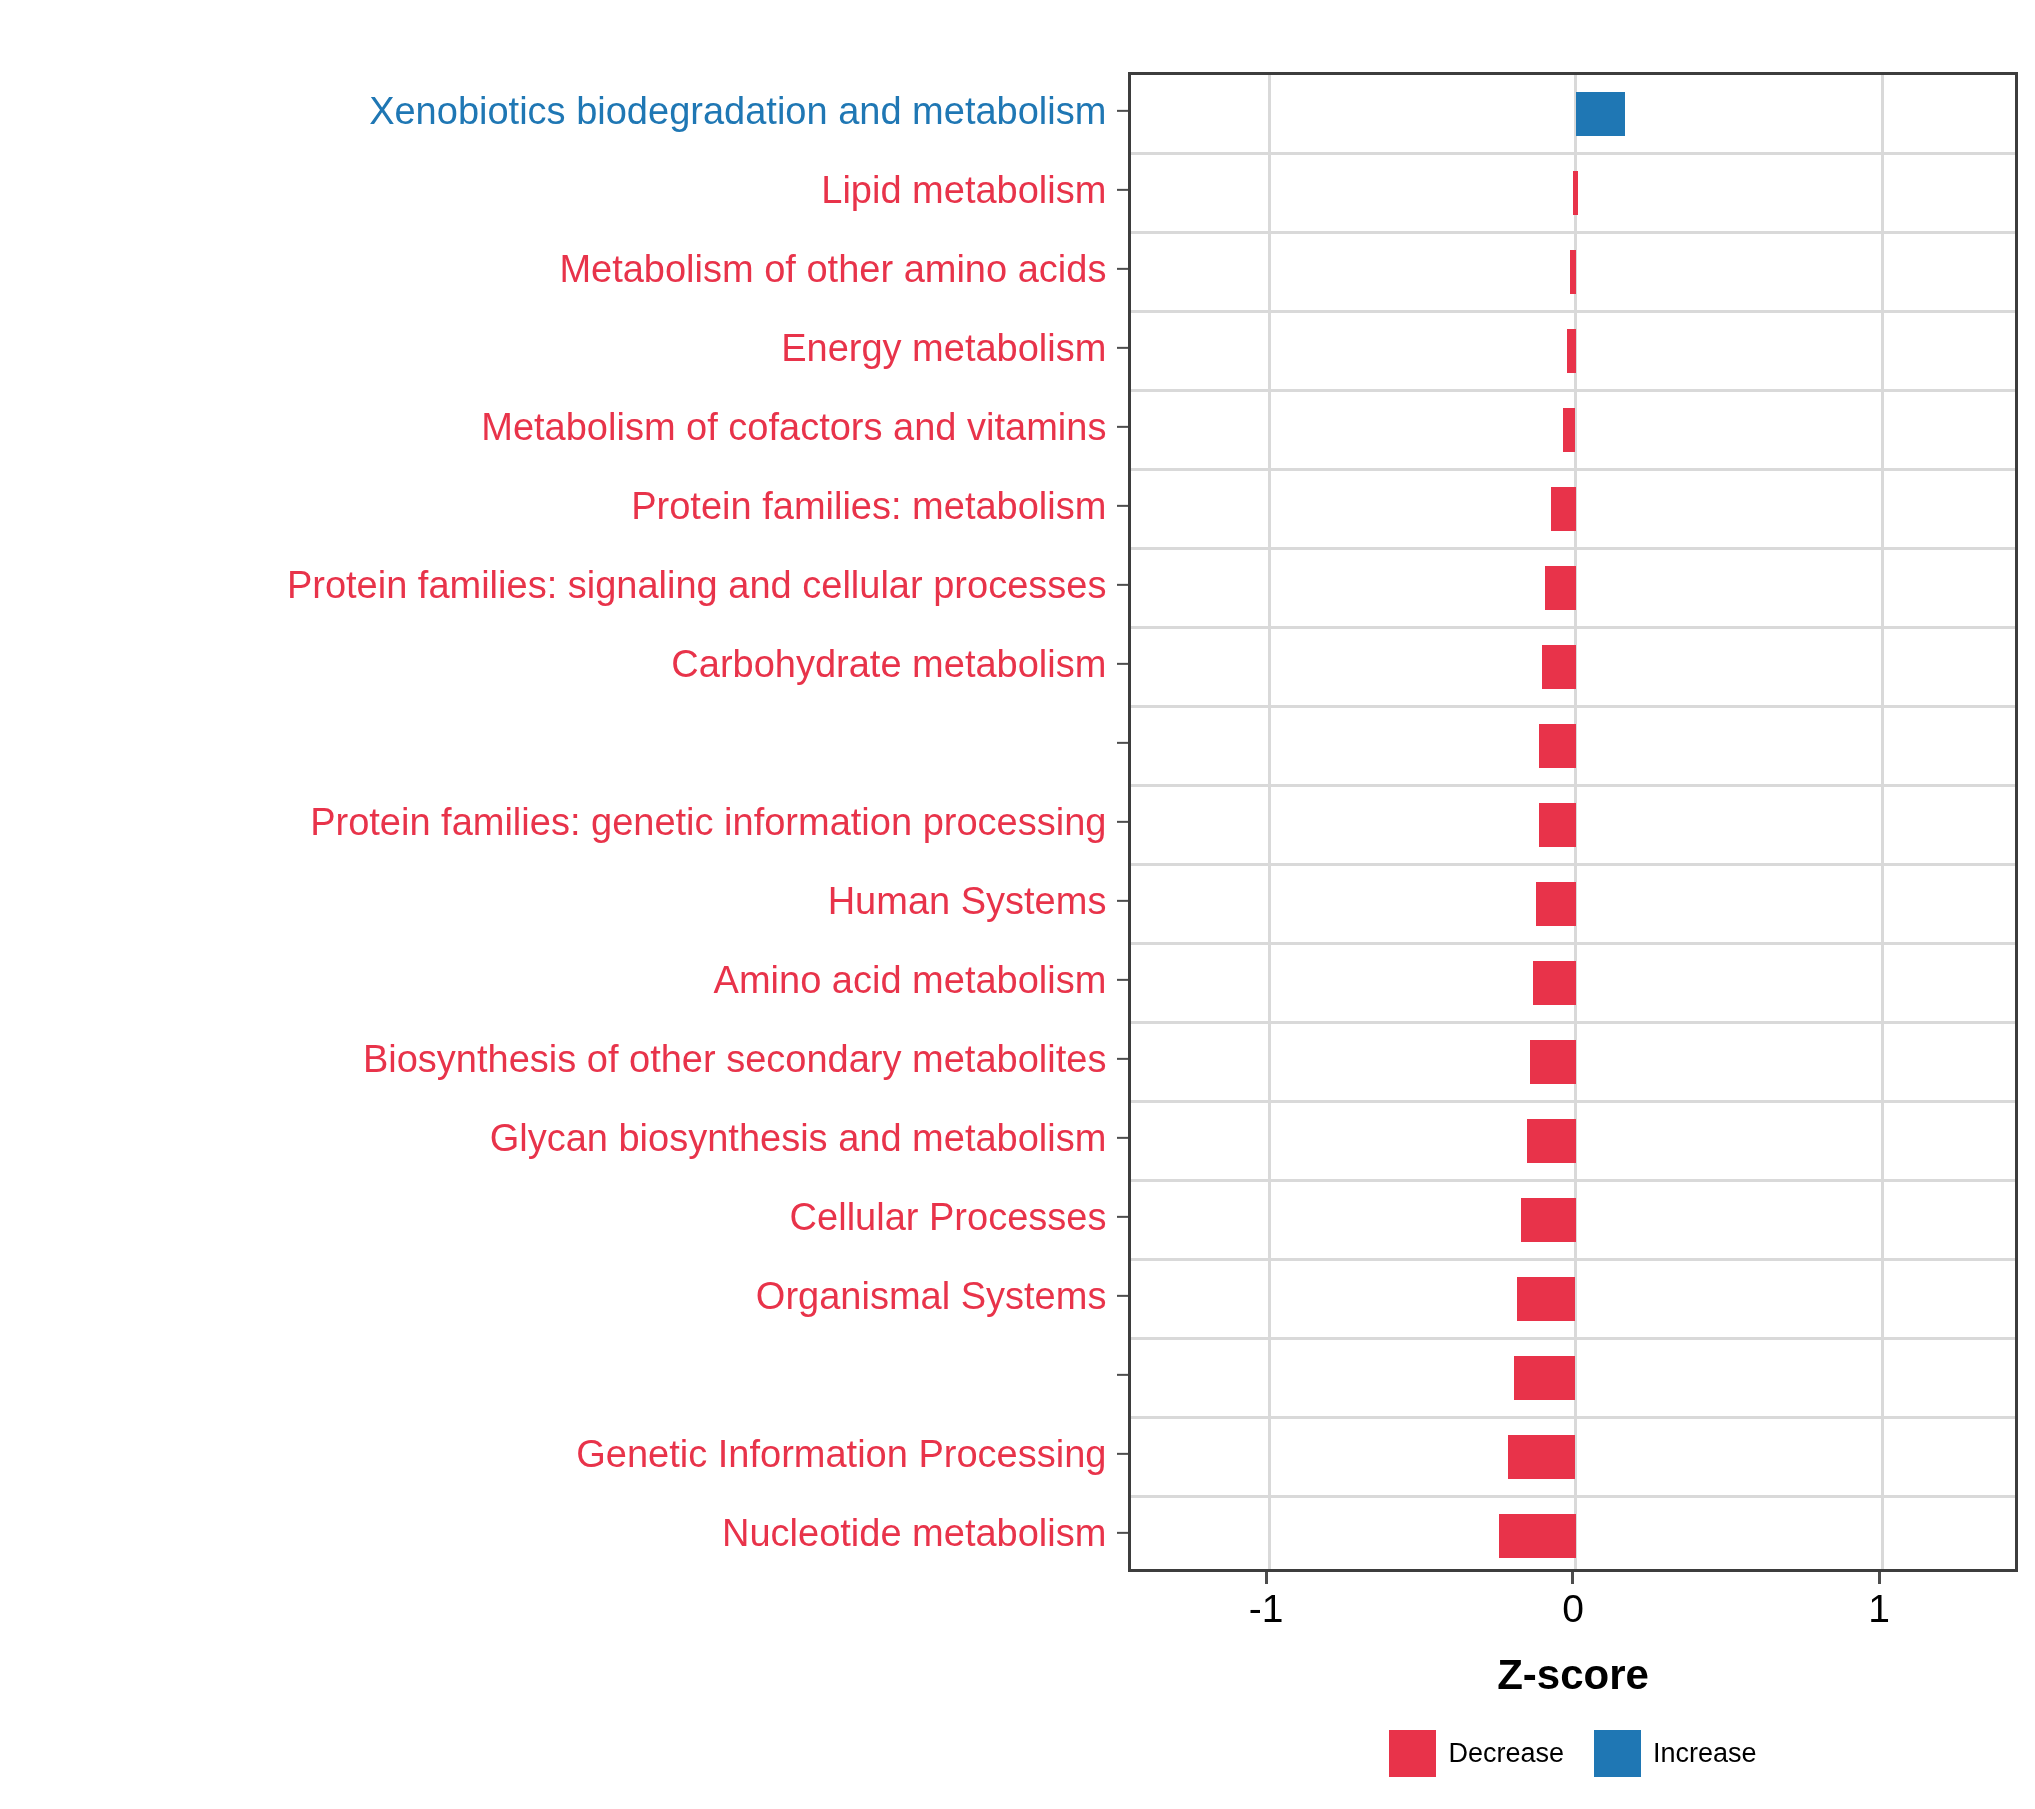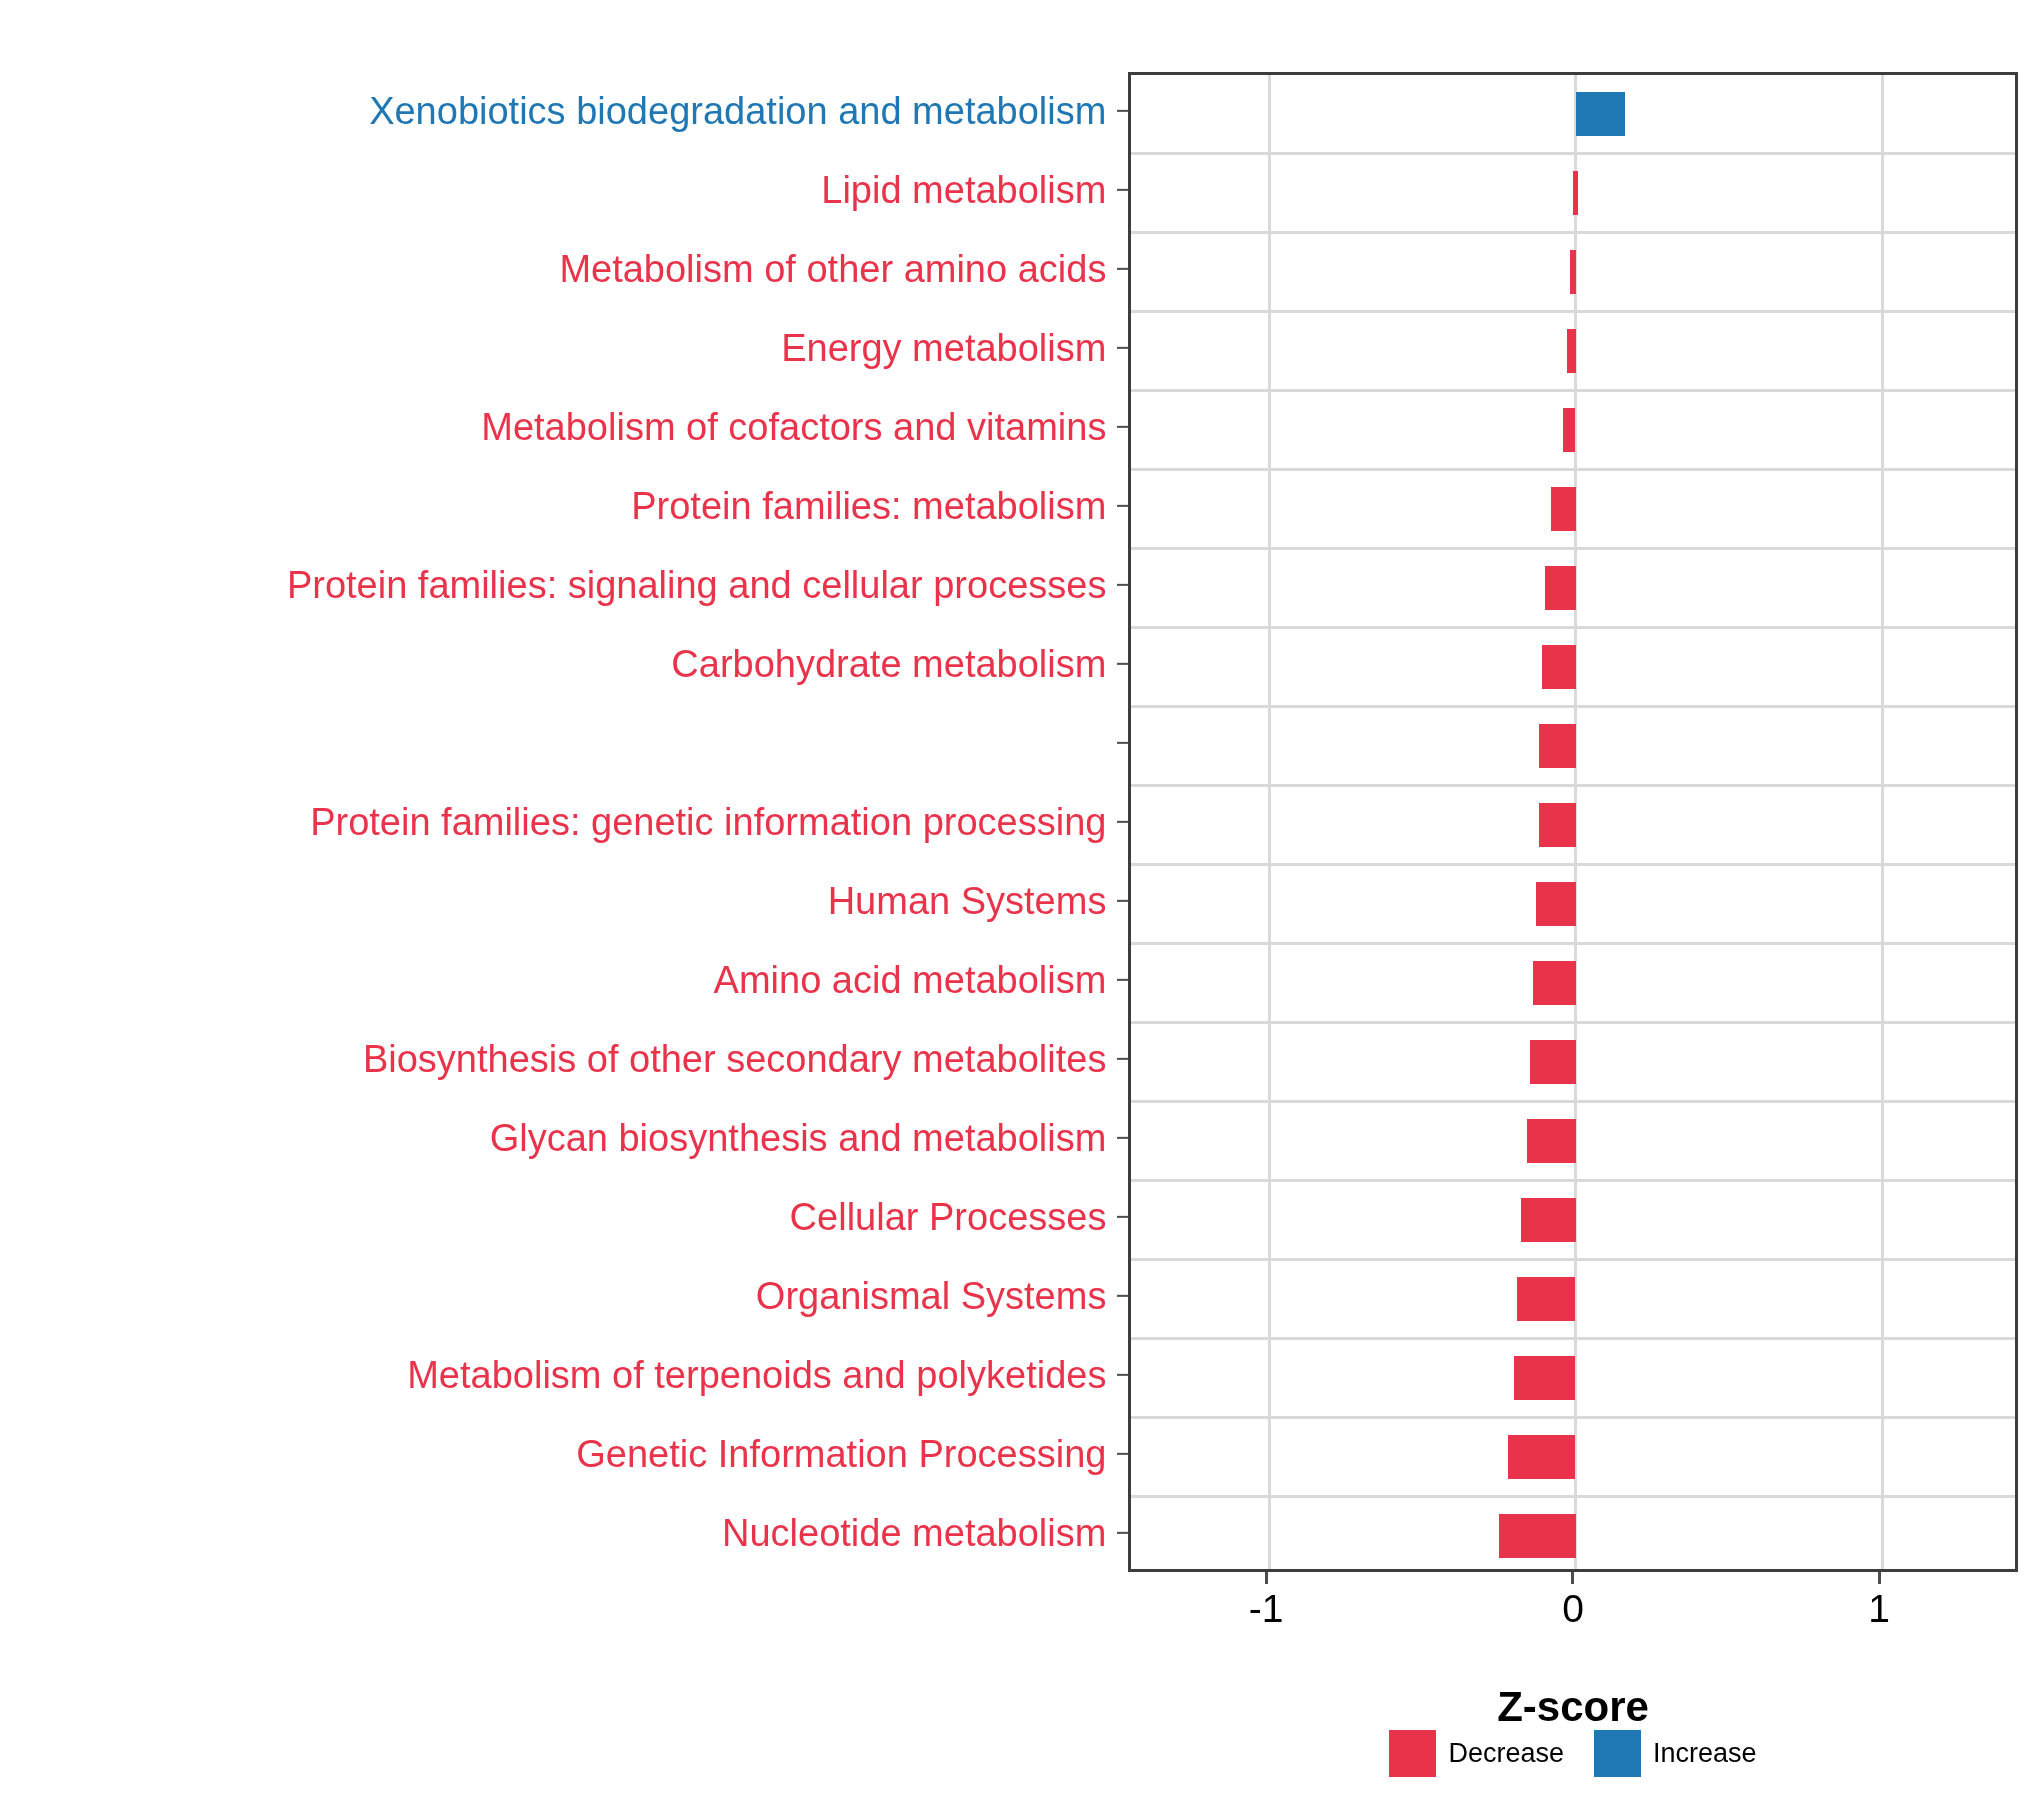--- a/index.html
+++ b/index.html
@@ -104,21 +104,20 @@
   }
   .xaxis-title {
     position: absolute;
     left: 1128px;
     top: 1651px;
     width: 890px;
     text-align: center;
     font-size: 42px;
     font-weight: bold;
     color: #000;
-    margin-top: 32px;
   }
 
   
   .legend {
     position: absolute;
     left: 1128px;
     top: 1730px;
     width: 890px;
     display: flex;
     justify-content: center;
@@ -169,21 +168,20 @@
       <div class="cat-label dec" style="top: 908px;">Amino acid metabolism</div>
       <div class="cat-tick" style="top: 908px;"></div>
       <div class="cat-label dec" style="top: 987px;">Biosynthesis of other secondary metabolites</div>
       <div class="cat-tick" style="top: 987px;"></div>
       <div class="cat-label dec" style="top: 1066px;">Glycan biosynthesis and metabolism</div>
       <div class="cat-tick" style="top: 1066px;"></div>
       <div class="cat-label dec" style="top: 1145px;">Cellular Processes</div>
       <div class="cat-tick" style="top: 1145px;"></div>
       <div class="cat-label dec" style="top: 1224px;">Organismal Systems</div>
       <div class="cat-tick" style="top: 1224px;"></div>
-      <div class="cat-label dec" style="top: 1303px;">Metabolism of terpenoids and polyketides</div>
       <div class="cat-tick" style="top: 1303px;"></div>
       <div class="cat-label dec" style="top: 1382px;">Genetic Information Processing</div>
       <div class="cat-tick" style="top: 1382px;"></div>
       <div class="cat-label dec" style="top: 1461px;">Nucleotide metabolism</div>
       <div class="cat-tick" style="top: 1461px;"></div>
     </div>
 
   <div class="panel" id="panel">
       <div class="gridline-h" style="top: 77px;"></div>
       <div class="gridline-h" style="top: 156px;"></div>

